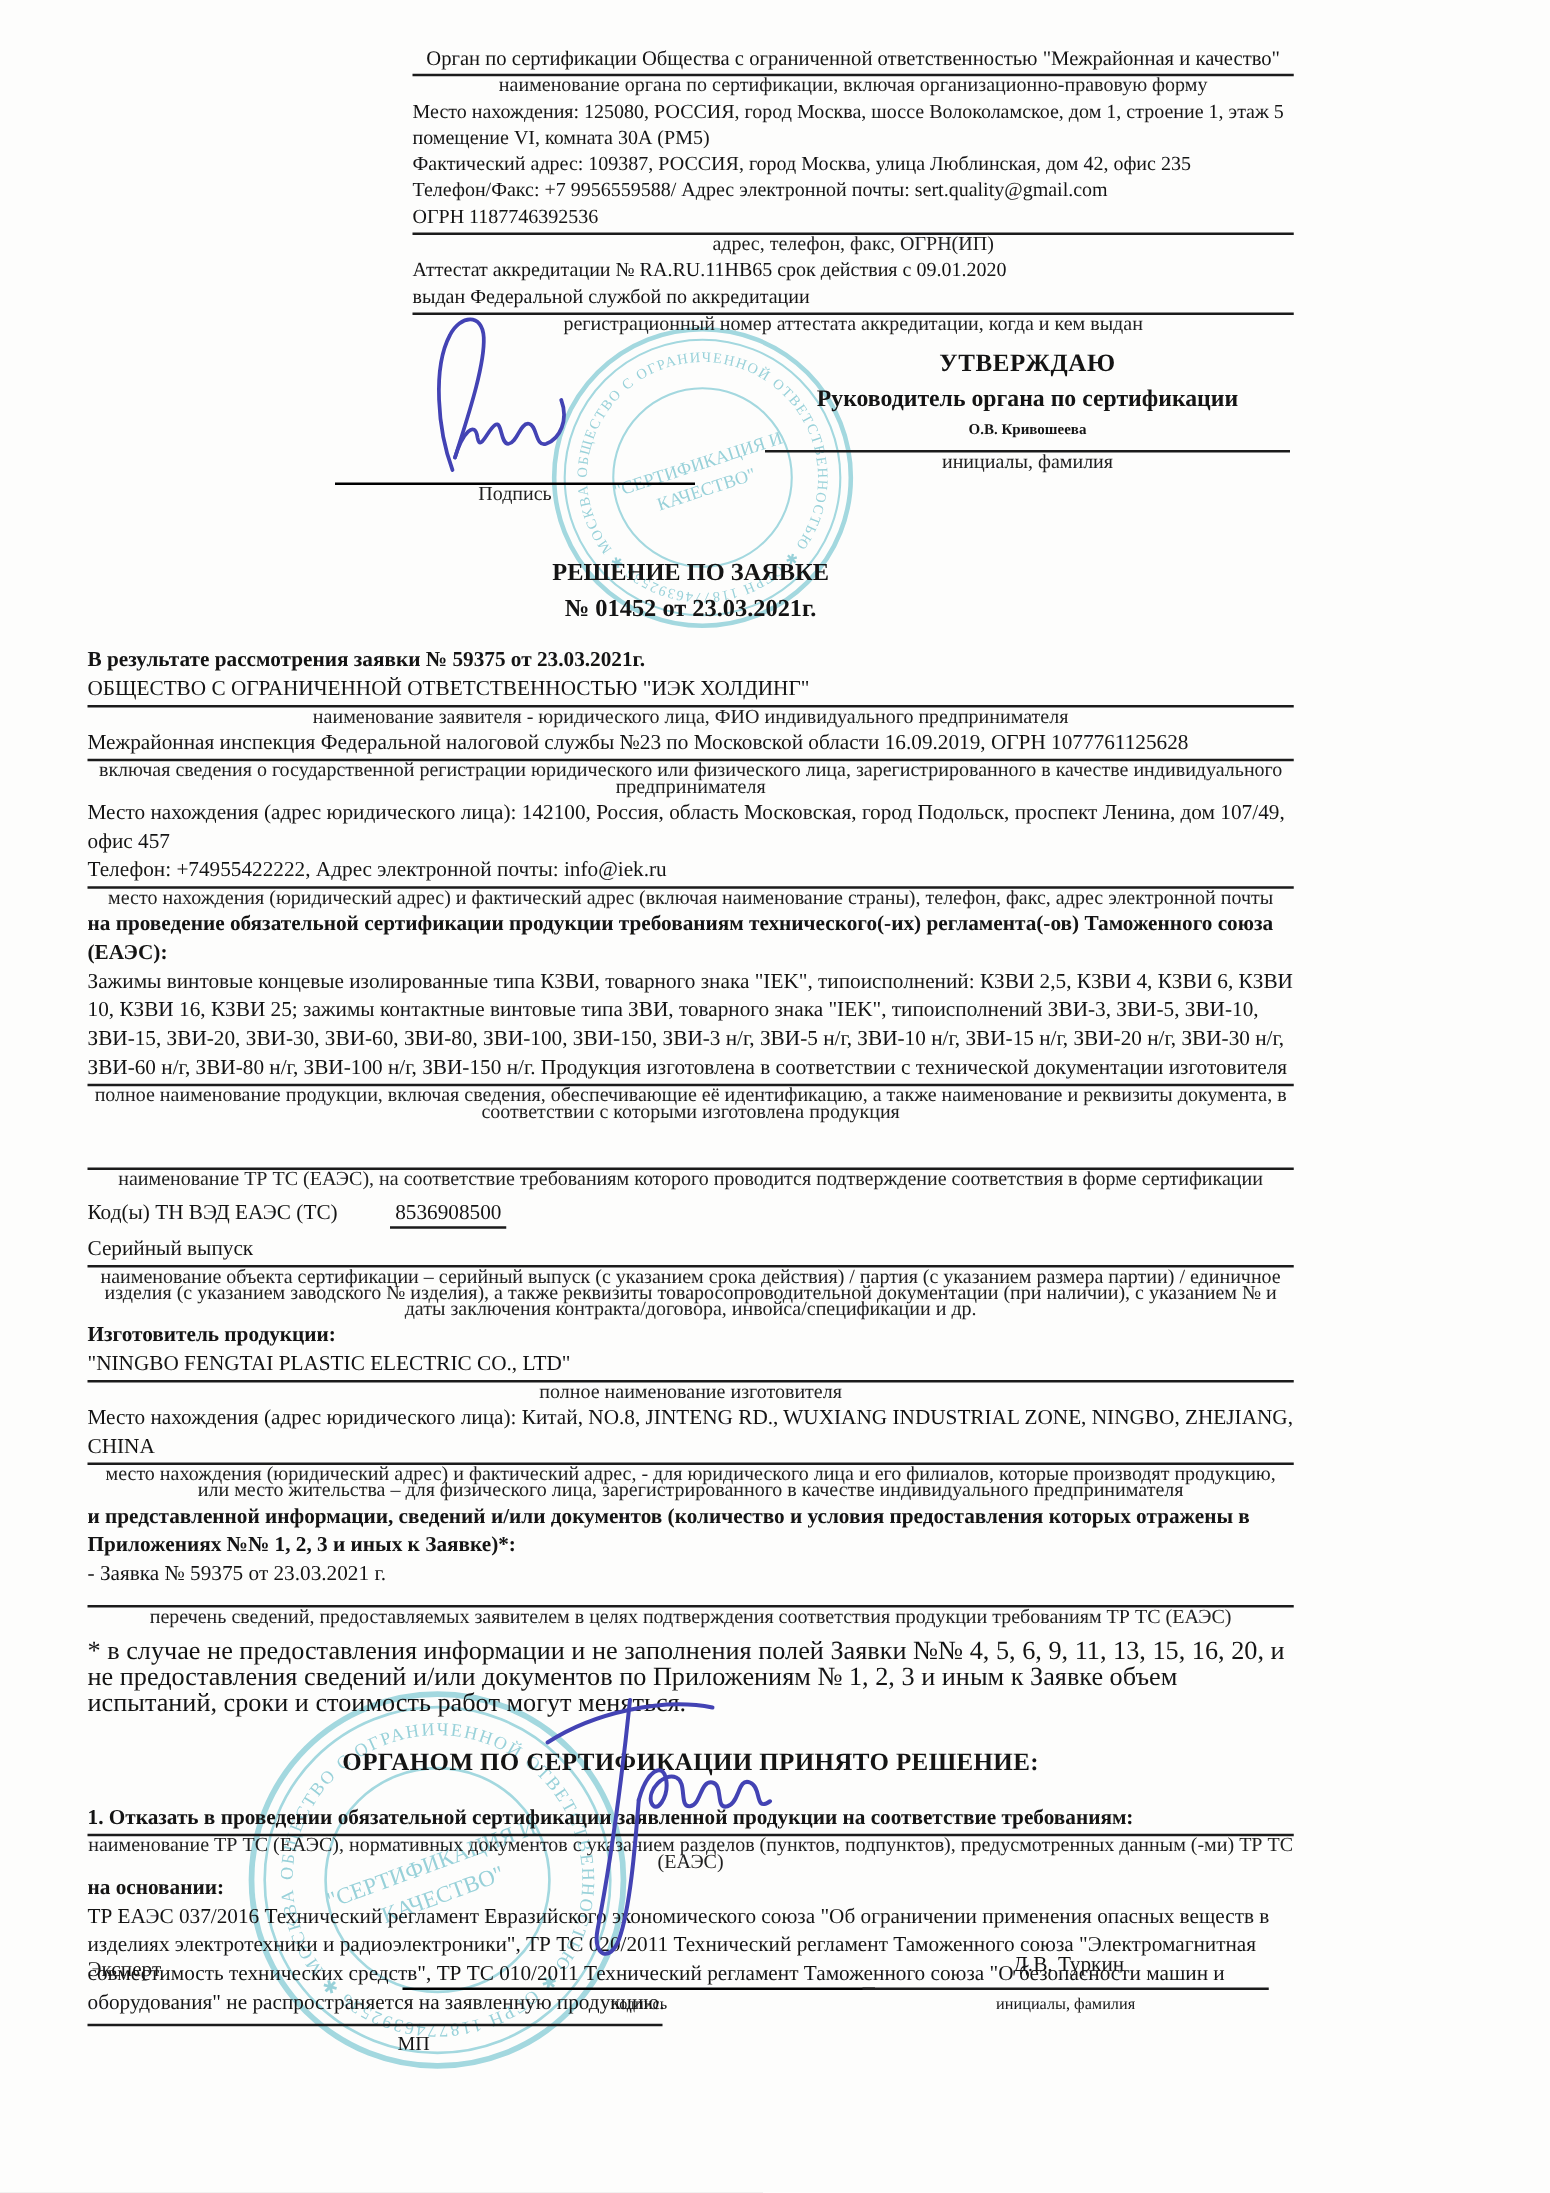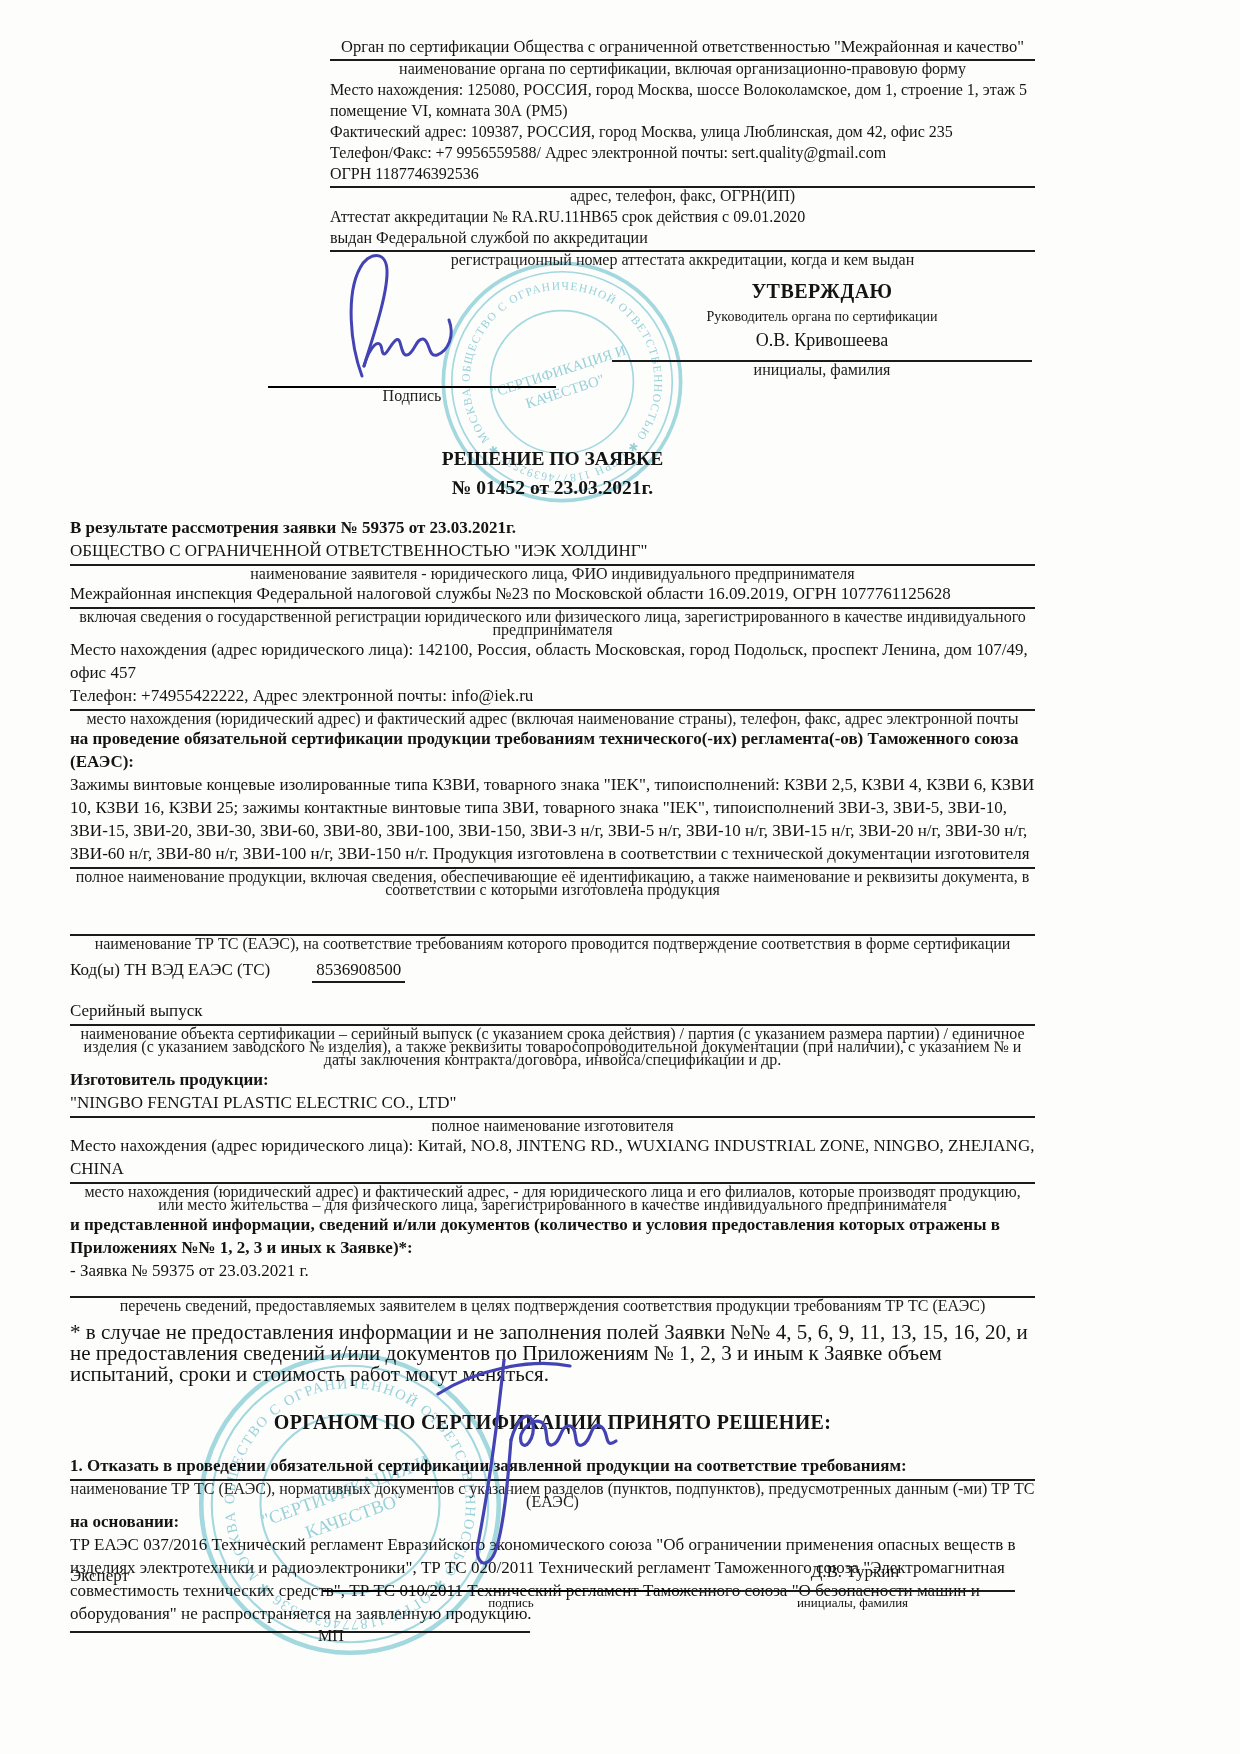--- a/index.html
+++ b/index.html
@@ -14,30 +14,30 @@
   .doc-header .org{text-align:center; font-size:16.5px; margin-bottom:2px;}
   .hline{}
   .rule{border-top:2.5px solid #1b1b1b; margin-top:2px;}
   .cap{font-size:16px; line-height:13px; text-align:center; color:#202020; margin:1px 0 4px 0;}
   
   .approval{position:relative; height:158px; margin-top:14px;}
   .sig-left{position:absolute; left:268px; top:104px; width:288px;}
   .sig-left .rule{border-top:2.5px solid #000;}
   .appr-right{position:absolute; left:612px; top:0; width:420px; text-align:center;}
   .appr-title{font-size:20px; font-weight:bold; letter-spacing:.5px;}
-  .appr-role{font-size:14px; margin-top:6px;}
-  .appr-name{font-size:18px; font-weight:normal; margin:5px 0 9px;}
+  .appr-role{font-size:19px; margin-top:6px;font-weight:bold;}
+  .appr-name{font-size:12px; font-weight:bold; margin:5px 0 9px;}
   
   .doc-title{margin:6px 205px 0 70px; text-align:center; font-weight:bold; font-size:19.5px; line-height:29px;}
   
   .body{margin:14px 205px 0 70px; font-size:17px; line-height:23px;}
   .b{font-weight:bold;}
   .fieldcap{margin-bottom:2px;}
   .gap{height:34px;}
-  .tnved{margin:8px 0 16px;}
+  .tnved{margin:8px 0 4px;}
   .tnved .code{display:inline-block; margin-left:42px; border-bottom:2px solid #1b1b1b; padding:0 4px;}
   .footnote{font-size:21px; line-height:21px; margin-top:10px;}
   .decision-head{ text-align:center; font-weight:bold; font-size:20px; margin:26px 0 20px; letter-spacing:.3px;}
   .rule-short{border-top:2.5px solid #1b1b1b; width:460px; margin-top:6px;}
   
   .abs{position:absolute; z-index:2;}
   .f-expert{left:70px; top:1566px; font-size:17px;}
   .f-sigline{left:322px; top:1590px; width:378px; border-top:2.5px solid #000;}
   .f-sigcap{left:322px; top:1595px; width:378px; text-align:center; font-size:13px;}
   .f-name{left:695px; top:1562px; width:320px; text-align:center; font-size:17px;}

